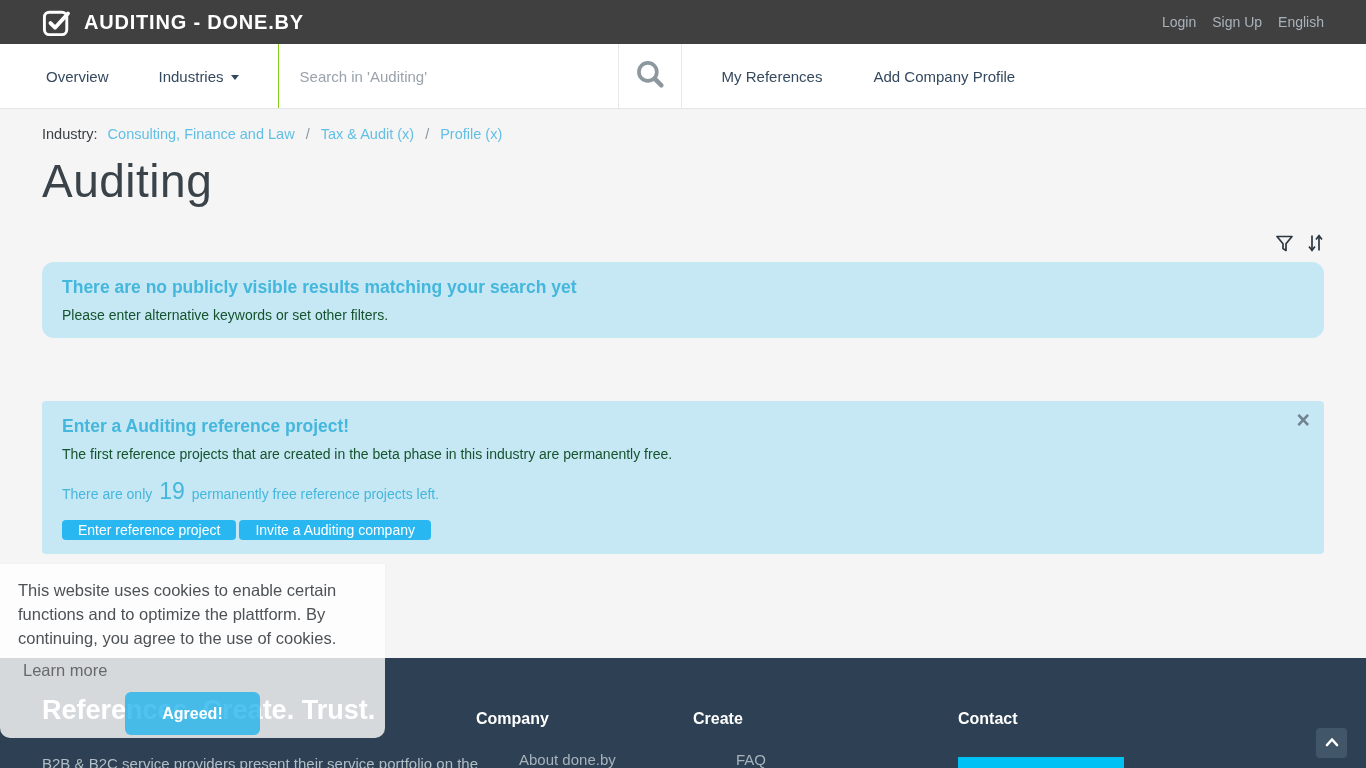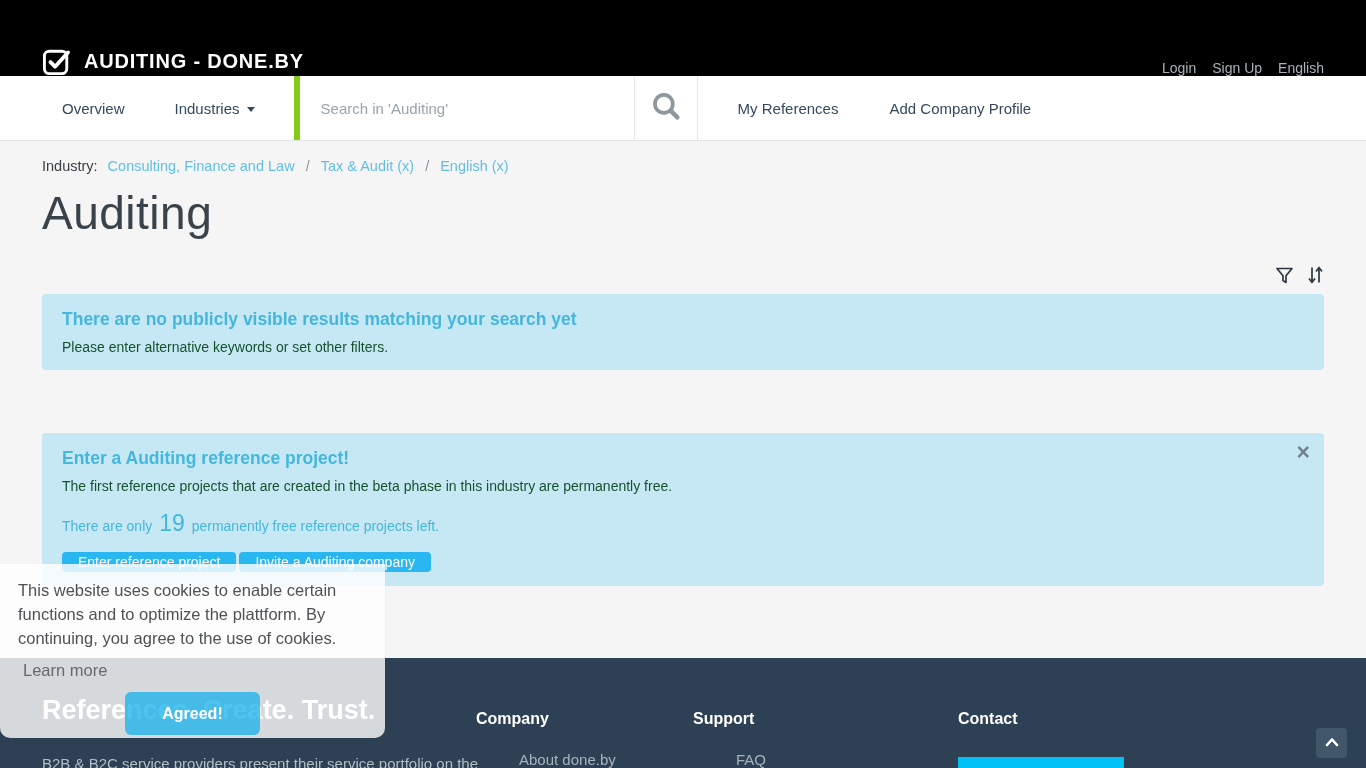--- a/index.html
+++ b/index.html
@@ -1,51 +1,51 @@
 <!DOCTYPE html>
 <html><head>
 <meta charset="utf-8">
 <style>
   * { margin:0; padding:0; box-sizing:border-box; }
   html,body { width:1366px; height:768px; overflow:hidden; }
   body { font-family:"Liberation Sans", sans-serif; background:#f5f5f6; position:relative; }
 
   
-  .header { height:76px; background:#000000; display:flex; align-items:flex-end; padding:0 42px; }
+  .header { height:44px; background:#404040; display:flex; align-items:center; padding:0 42px; }
   .logo-wrap { display:flex; align-items:center; gap:13px; }
   .logo-icon svg { display:block; }
   .site-title { color:#ffffff; font-size:20px; font-weight:bold; letter-spacing:0.8px; }
   .header-links { margin-left:auto; display:flex; gap:16px; }
   .header-link { color:#a9b2bb; font-size:14px; text-decoration:none; cursor:pointer; }
 
   
   .navbar { height:65px; background:#ffffff; border-bottom:1px solid #e3e4e5; display:flex; align-items:stretch; }
   .nav-link { display:flex; align-items:center; color:#34495e; font-size:15px; cursor:pointer; }
-  .nav-overview { margin-left:62px; }
+  .nav-overview { margin-left:46px; }
   .nav-industries { margin-left:50px; }
   .caret { width:0; height:0; border-left:4px solid transparent; border-right:4px solid transparent; border-top:5px solid #34495e; margin-left:7px; margin-top:2px; }
-  .search-section { margin-left:39px; width:340px; border-left:6px solid #84cc16; display:flex; align-items:center; }
+  .search-section { margin-left:39px; width:340px; border-left:1px solid #84cc16; display:flex; align-items:center; }
   .search-input { border:none; outline:none; width:100%; padding:0 10px 0 21px; font-size:15px; color:#333; background:transparent; font-family:"Liberation Sans", sans-serif; }
   .search-input::placeholder { color:#9aa3ab; }
   .search-btn { width:64px; border-left:1px solid #e8e9ea; border-right:1px solid #e8e9ea; display:flex; align-items:center; justify-content:center; cursor:pointer; background:#fff; }
   .nav-myrefs { margin-left:40px; }
   .nav-addcompany { margin-left:51px; }
 
   
   .main { padding:0 42px; }
   .breadcrumb { display:flex; align-items:center; padding-top:17px; font-size:14.5px; }
   .breadcrumb-label { color:#3a3f44; margin-right:10px; }
   .breadcrumb-link { color:#62bfe3; text-decoration:none; cursor:pointer; }
   .breadcrumb-sep { color:#8a97a1; margin:0 11px; }
   .page-title { font-size:46px; font-weight:300; color:#394349; margin-top:12px; letter-spacing:0.5px; }
   .toolbar { display:flex; justify-content:flex-end; align-items:center; gap:13px; margin-top:24px; height:22px; }
   .tool-icon { cursor:pointer; display:flex; align-items:center; }
 
   .alert { background:#c6e7f4; border-radius:4px; padding:15px 20px; position:relative; }
-  .alert-1 { margin-top:8px; }
+  .alert-1 { margin-top:8px;border-radius:12px; }
   .alert-heading { color:#45b7dc; font-size:17.5px; font-weight:bold; }
   .alert-body { color:#14532d; font-size:14px; margin-top:9px; }
   .alert-2 { margin-top:63px; padding-bottom:14px; }
   .alert-count-line { color:#45b7dc; font-size:14px; margin-top:16px; }
   .alert-count { font-size:23px; padding:0 3px; }
   .alert-buttons { display:flex; gap:3px; margin-top:15px; }
   .btn-cyan { background:#29b7f2; color:#ffffff; border:none; font-size:14px; font-family:"Liberation Sans", sans-serif; height:20px; padding:0 16px; border-radius:4px; cursor:pointer; }
   .alert-close { position:absolute; top:8px; right:14px; color:#70838f; font-size:23px; font-weight:bold; cursor:pointer; line-height:1; }
 
   
@@ -107,21 +107,21 @@
 </div>
 
 <div class="main">
 
   <div class="breadcrumb">
     <span class="breadcrumb-label">Industry:</span>
     <a class="breadcrumb-link">Consulting, Finance and Law</a>
     <span class="breadcrumb-sep">/</span>
     <a class="breadcrumb-link">Tax &amp; Audit (x)</a>
     <span class="breadcrumb-sep">/</span>
-    <a class="breadcrumb-link">English (x)</a>
+    <a class="breadcrumb-link">Profile (x)</a>
   </div>
 
   <h1 class="page-title">Auditing</h1>
 
   <div class="toolbar">
     <span class="tool-icon">
       <svg width="19" height="19" viewBox="0 0 19 19" fill="none">
         <path d="M2 2.5 H17 L11 9.8 V16.5 L8 14.5 V9.8 Z" stroke="#2b3740" stroke-width="1.7" stroke-linejoin="round"></path>
       </svg>
     </span>
@@ -160,21 +160,21 @@
 <div class="footer">
   <div class="f-tagline-heading">References. Create. Trust.</div>
   <div class="f-tagline-text">B2B &amp; B2C service providers present their service portfolio on the</div>
 
   <div class="f-col f-col-company">
     <div class="f-heading">Company</div>
     <a class="f-link">About done.by</a>
   </div>
 
   <div class="f-col f-col-support">
-    <div class="f-heading">Support</div>
+    <div class="f-heading">Create</div>
     <a class="f-link">FAQ</a>
   </div>
 
   <div class="f-col f-col-contact">
     <div class="f-heading">Contact</div>
     <div class="f-logo">done.by</div>
   </div>
 
   <div class="scroll-top">
     <span>

